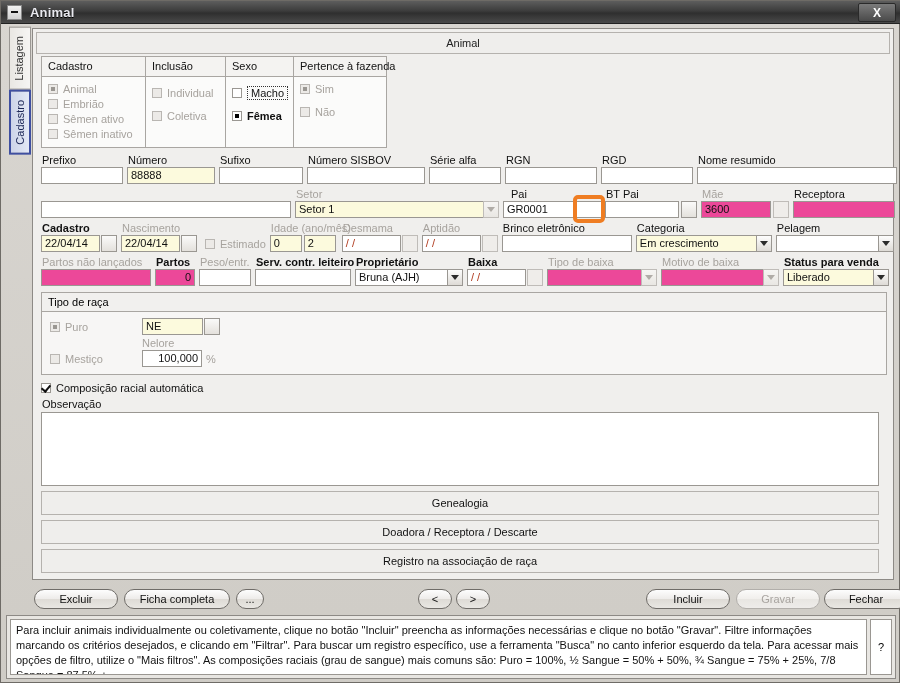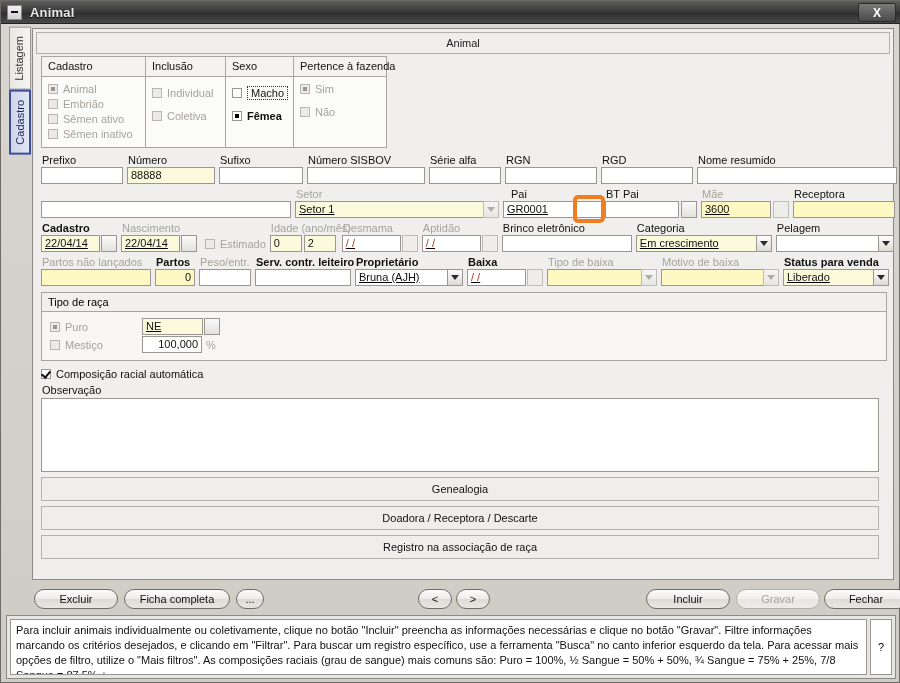--- a/index.html
+++ b/index.html
@@ -102,24 +102,24 @@
   .cap{font-size:11px;color:#111;line-height:13px;white-space:nowrap;padding-left:1px;}
   .cap.dis{color:#a7a39e;}
   .cap.b{font-weight:bold;}
   .inp{
     height:17px;box-sizing:border-box;
     border:1px solid #9a9792;background:#fff;
     font-size:11px;font-family:"Liberation Sans",sans-serif;color:#111;
     padding:0 3px;line-height:15px;white-space:nowrap;overflow:hidden;
   }
   .inp.y{background:#fcfadd;}
-  .inp.ro{background:#fef9c3;}
+  .inp.ro{background:#ec4899;}
   .inp.right{text-align:right;}
   .inp.red{color:#b03a1e;}
-  .combo{display:flex;align-items:stretch;text-decoration:underline;}
+  .combo{display:flex;align-items:stretch;}
   .combo .inp{border-right:none;flex:1;}
   .arrow{
     width:16px;border:1px solid #9a9792;
     background:linear-gradient(#fdfdfd,#dedbd6);
     display:flex;align-items:center;justify-content:center;box-sizing:border-box;
     cursor:pointer;
   }
   .arrow.dis{background:linear-gradient(#f6f5f3,#e9e7e3);border-color:#bfbcb8;}
   .arrow i{
     width:0;height:0;border-left:4px solid transparent;border-right:4px solid transparent;
@@ -480,20 +480,23 @@
         <div class="grpbody">
           <div class="raceline">
             <div class="raceopt">
               <span class="box dis radio-on"></span>
               <span class="lbl dis">Puro</span>
             </div>
             <div class="combo" style="width:78px">
               <div class="inp y" style="width:58px;border-right:1px solid #9a9792">NE</div>
               <div class="minibtn" style="margin-left:1px"></div>
             </div>
+          </div>
+          <div style="margin-left:92px;margin-top:2px">
+            <span class="lbl dis">Nelore</span>
           </div>
           <div class="raceline" style="margin-top:1px">
             <div class="raceopt">
               <span class="box dis"></span>
               <span class="lbl dis">Mestiço</span>
             </div>
             <div class="inp right" style="width:60px">100,000</div>
             <span class="pct">%</span>
           </div>
         </div>

